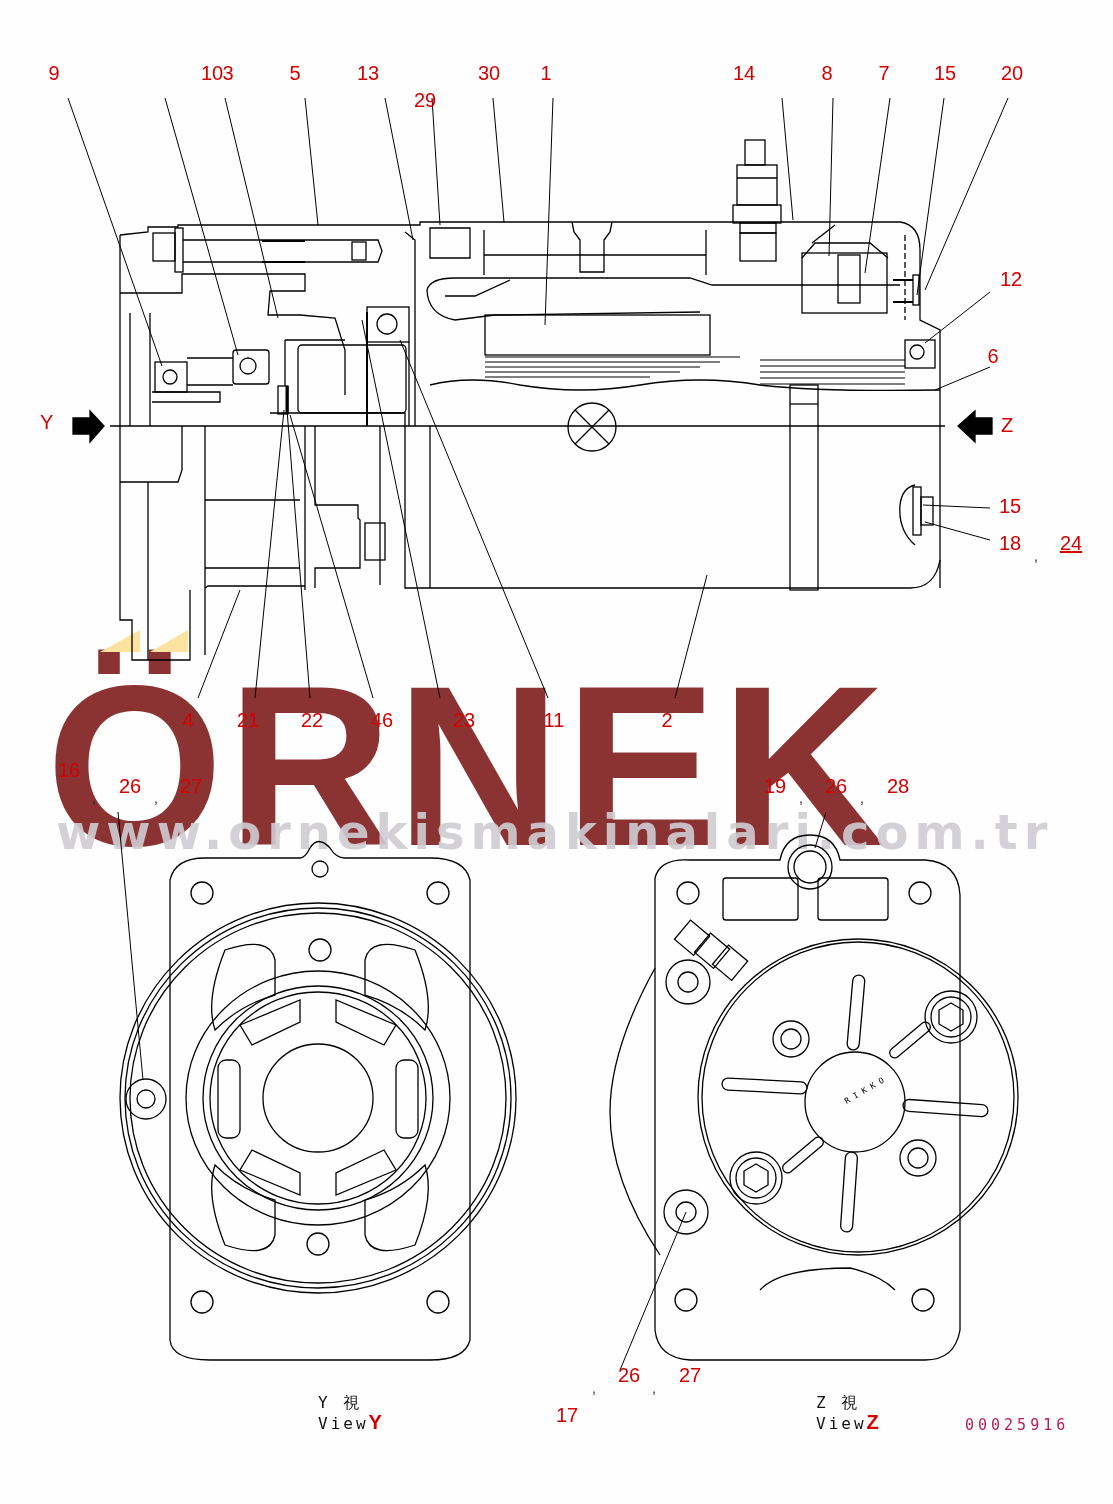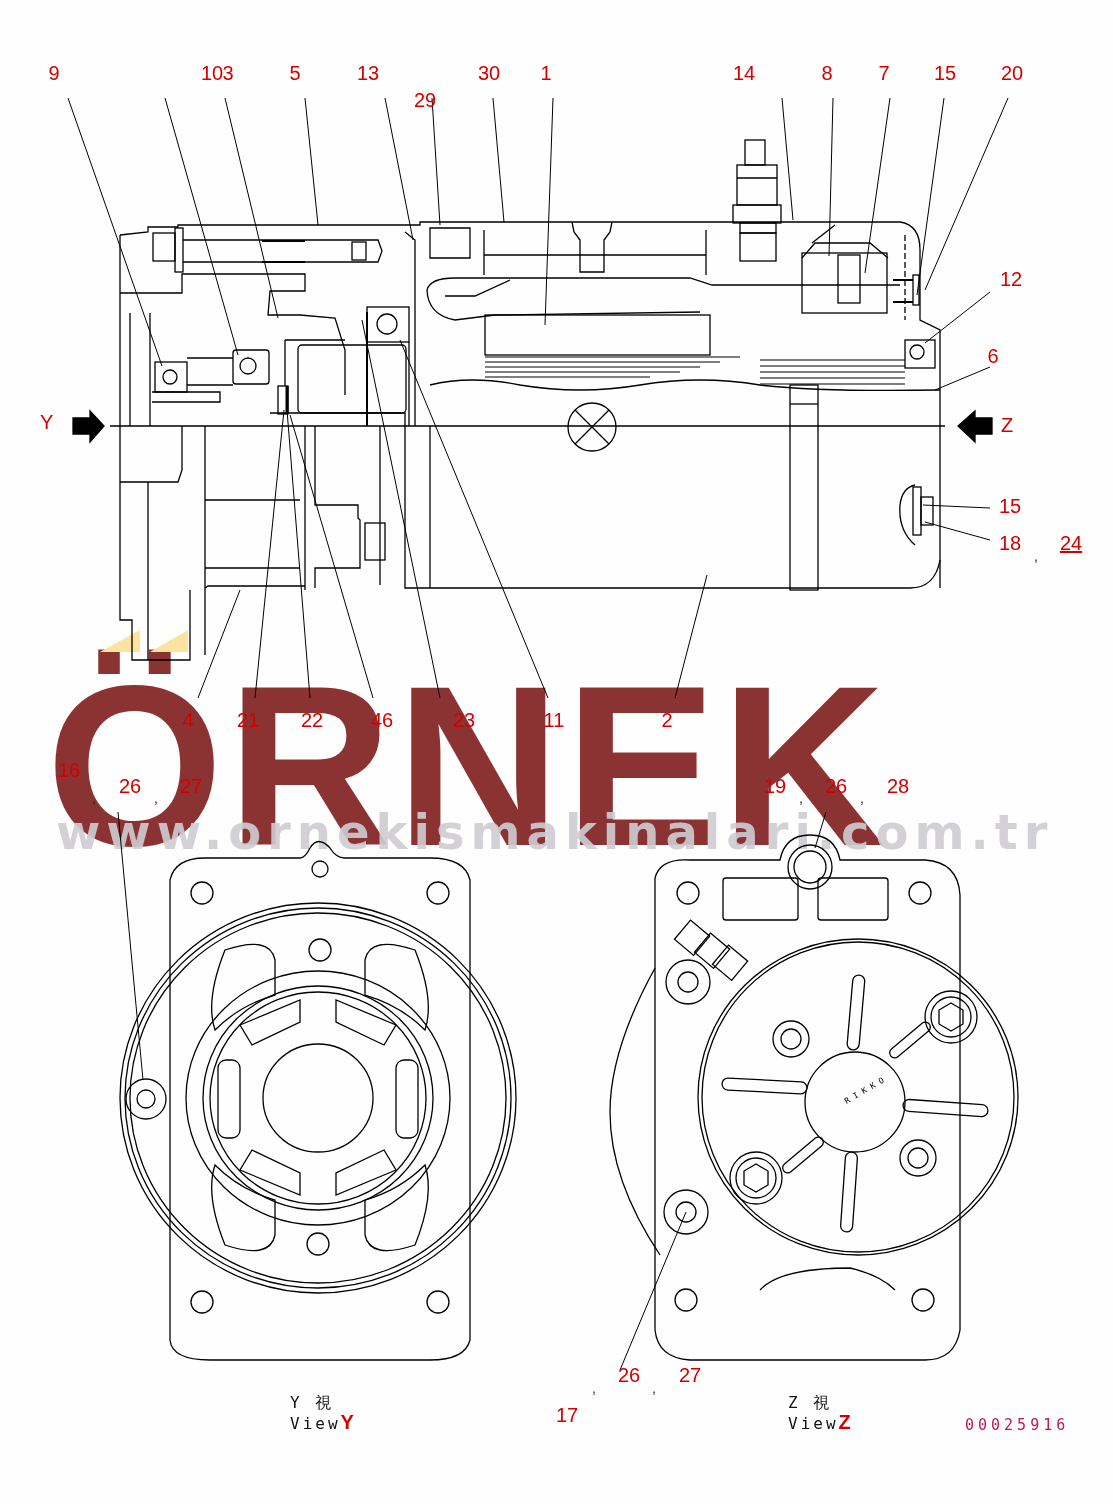--- a/index.html
+++ b/index.html
@@ -2,21 +2,21 @@
 <html><head>
 <meta charset="utf-8">
 <style>
   html,body{margin:0;padding:0;background:#fdfefd;}
   body{width:1113px;height:1504px;position:relative;overflow:hidden;font-family:"Liberation Sans",sans-serif;}
   svg{position:absolute;left:0;top:0;}
   .lbl{position:absolute;color:#d40000;font-size:20px;font-family:"Liberation Sans",sans-serif;line-height:1;transform:translateX(-50%);}
   .comma{position:absolute;color:#222;font-size:14px;font-family:"Liberation Sans",sans-serif;}
   .wm-big{position:absolute;left:46px;top:652px;font-family:"Liberation Sans",sans-serif;font-weight:bold;font-size:228px;letter-spacing:4px;color:#7f1d1d;line-height:1;opacity:.9;}
   .wm-url{position:absolute;left:56px;top:808px;font-family:"DejaVu Sans",sans-serif;font-weight:bold;font-size:48px;letter-spacing:6px;color:#cfcdd2;line-height:1;opacity:.9;}
-  .view{position:absolute;font-family:"DejaVu Sans Mono",monospace;font-size:16px;color:#111;letter-spacing:3px;line-height:1.05;}
+  .view{position:absolute;font-family:"DejaVu Sans Mono",monospace;font-size:16px;color:#111;letter-spacing:3px;line-height:1.05;margin-left:28px;}
   .view .red{color:#d40000;font-family:"Liberation Sans",sans-serif;font-weight:bold;font-size:20px;letter-spacing:0;}
   .docno{position:absolute;left:965px;top:1416px;font-family:"DejaVu Sans Mono",monospace;font-size:15px;letter-spacing:4px;color:#be185d;}
   .axislbl{position:absolute;color:#d40000;font-size:20px;font-family:"Liberation Sans",sans-serif;}
 </style>
 </head>
 <body>
 
 <div class="wm-big">ÖRNEK</div>
 <div class="wm-url">www.ornekismakinalari.com.tr</div>
 

